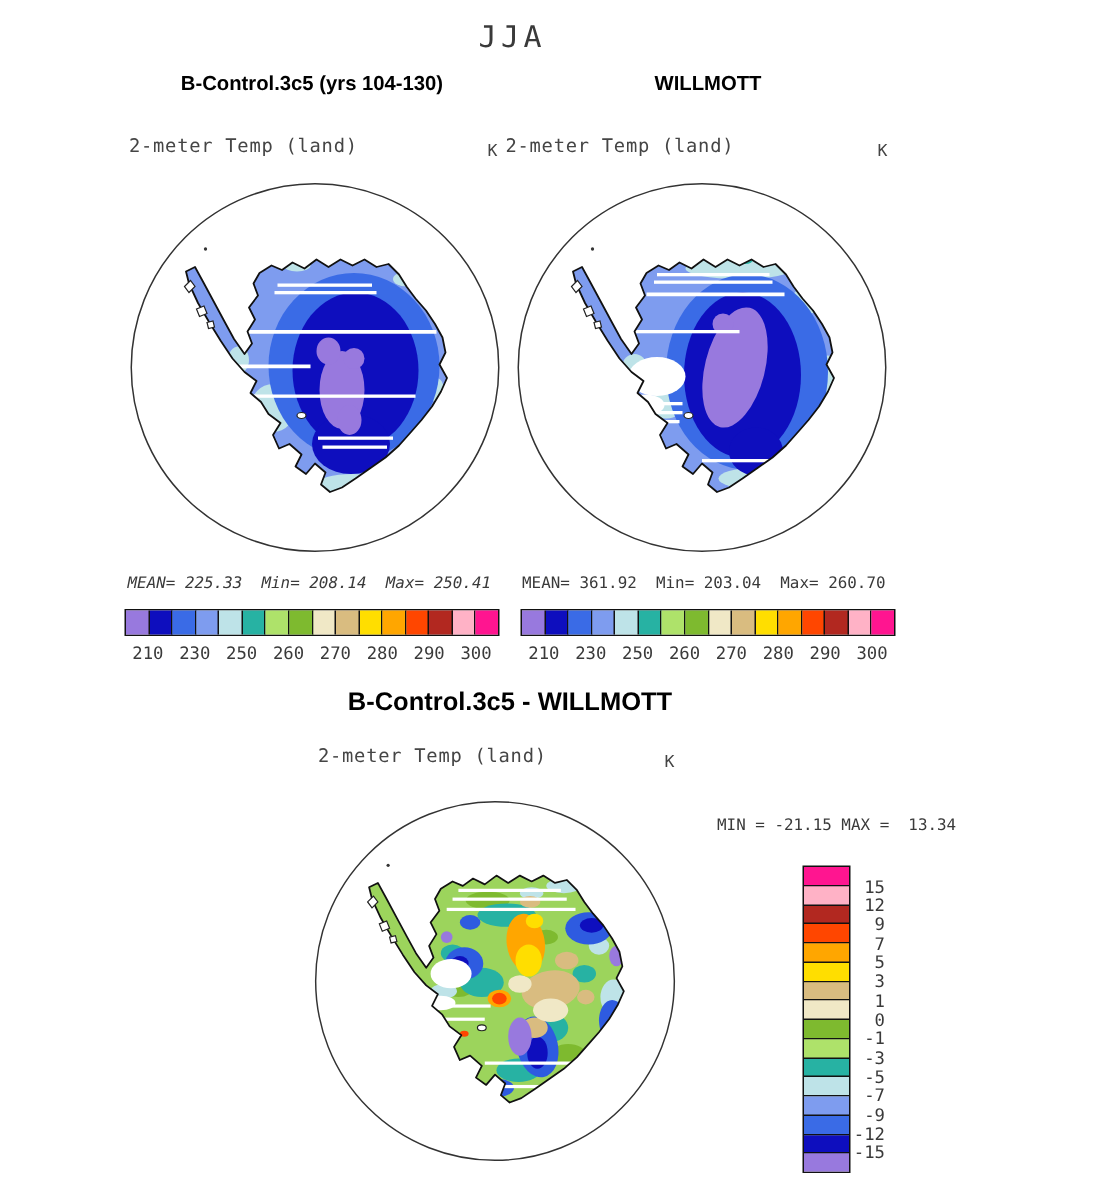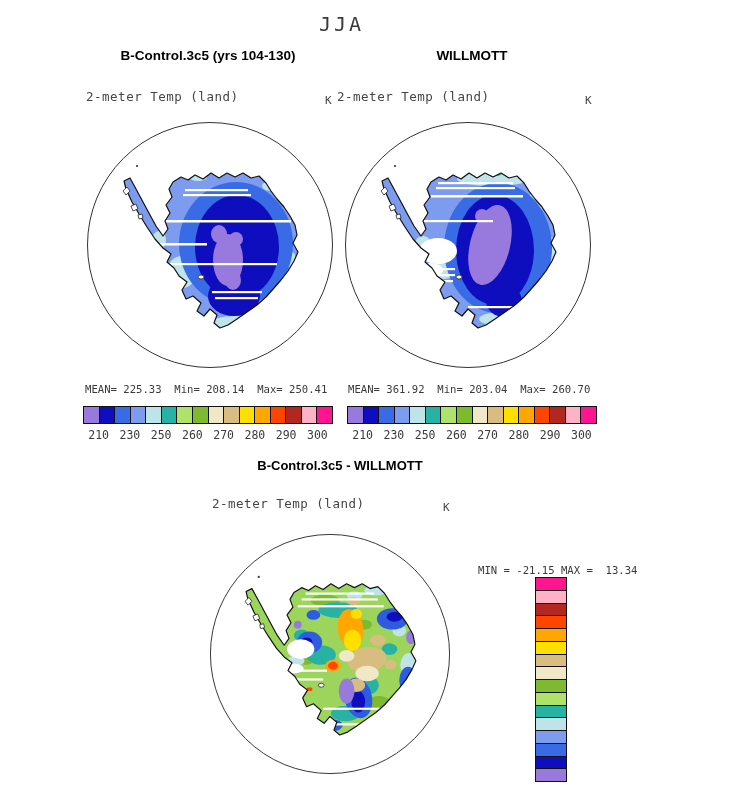--- a/index.html
+++ b/index.html
@@ -12,33 +12,33 @@
     font-family:"Liberation Sans",sans-serif;font-weight:bold;font-size:13.5px;}
   .pt-model{left:83px;} .pt-obs{left:347px;}
   .subtitle{top:89px;font:12.5px "DejaVu Sans Mono",monospace;color:#454545;letter-spacing:.5px;}
   .sub-model{left:86px;} .sub-obs{left:337px;}
   .kunit{font:11px "DejaVu Sans Mono",monospace;color:#454545;}
   .k-model{top:94px;left:325px;} .k-obs{top:94px;left:585px;}
   .map{width:250px;height:250px;}
   #map-model{left:85px;top:120px;} #map-obs{left:343px;top:120px;}
   #map-diff{left:208px;top:532px;width:244px;height:244px;}
   .stats{top:383px;font:10.6px "DejaVu Sans Mono",monospace;color:#3a3a3a;white-space:pre;}
-  .stats-model{left:85px;} .stats-obs{left:348px;}
+  .stats-model{left:85px;font-style:italic;} .stats-obs{left:348px;}
   .hbar{top:406px;width:250px;}
   #cbar-model{left:83px;} #cbar-obs{left:347px;}
   .hcells{display:flex;height:18px;border:1px solid #111;box-sizing:border-box;}
   .hcell{flex:1;border-right:1px solid #111;} .hcell:last-child{border-right:none;}
   .hticks{position:relative;height:15px;margin-top:4px;
     font:11.5px "DejaVu Sans Mono",monospace;color:#3a3a3a;}
   .hticks span{position:absolute;transform:translateX(-50%);}
   .diff-title{top:458px;left:150px;width:380px;text-align:center;color:#000;
-    font-family:"Liberation Sans",sans-serif;font-weight:bold;font-size:13px;}
+    font-family:"Liberation Sans",sans-serif;font-weight:bold;font-size:17px;}
   .sub-diff{top:496px;left:212px;}
   .k-diff{top:501px;left:443px;}
-  .minmax{top:564px;left:478px;font:10.6px "DejaVu Sans Mono",monospace;
+  .minmax{top:544px;left:478px;font:10.6px "DejaVu Sans Mono",monospace;
     color:#3a3a3a;white-space:pre;}
   .vbar{left:535px;top:577px;width:100px;height:205px;}
   .vcells{position:absolute;left:0;top:0;width:30px;height:203px;border:1px solid #111;
     box-sizing:content-box;display:flex;flex-direction:column;}
   .vcell{flex:1;border-bottom:1px solid #111;} .vcell:last-child{border-bottom:none;}
   .vticks{position:absolute;left:27px;top:1px;height:203px;width:28px;text-align:right;
     font:11.5px "DejaVu Sans Mono",monospace;color:#3a3a3a;}
   .vticks span{position:absolute;right:0;transform:translateY(-50%);}
   svg{display:block;}
 </style>
@@ -287,13 +287,30 @@
       <div class="vcell" style="background: rgb(240, 232, 198);"></div>
       <div class="vcell" style="background: rgb(126, 186, 47);"></div>
       <div class="vcell" style="background: rgb(174, 226, 106);"></div>
       <div class="vcell" style="background: rgb(39, 178, 163);"></div>
       <div class="vcell" style="background: rgb(190, 227, 232);"></div>
       <div class="vcell" style="background: rgb(126, 156, 239);"></div>
       <div class="vcell" style="background: rgb(58, 107, 230);"></div>
       <div class="vcell" style="background: rgb(14, 14, 190);"></div>
       <div class="vcell" style="background: rgb(152, 121, 222);"></div>
     </div>
+    <div class="vticks">
+      <span style="top: 6.25%;">15</span>
+      <span style="top: 12.5%;">12</span>
+      <span style="top: 18.75%;">9</span>
+      <span style="top: 25%;">7</span>
+      <span style="top: 31.25%;">5</span>
+      <span style="top: 37.5%;">3</span>
+      <span style="top: 43.75%;">1</span>
+      <span style="top: 50%;">0</span>
+      <span style="top: 56.25%;">-1</span>
+      <span style="top: 62.5%;">-3</span>
+      <span style="top: 68.75%;">-5</span>
+      <span style="top: 75%;">-7</span>
+      <span style="top: 81.25%;">-9</span>
+      <span style="top: 87.5%;">-12</span>
+      <span style="top: 93.75%;">-15</span>
+    </div>
   </div>
 
 </body></html>

